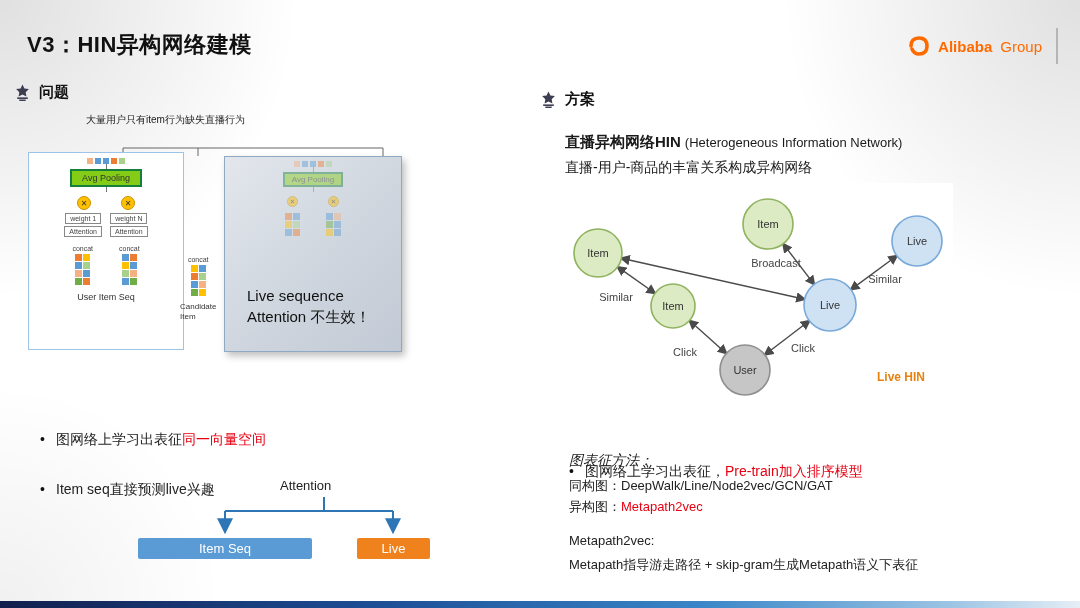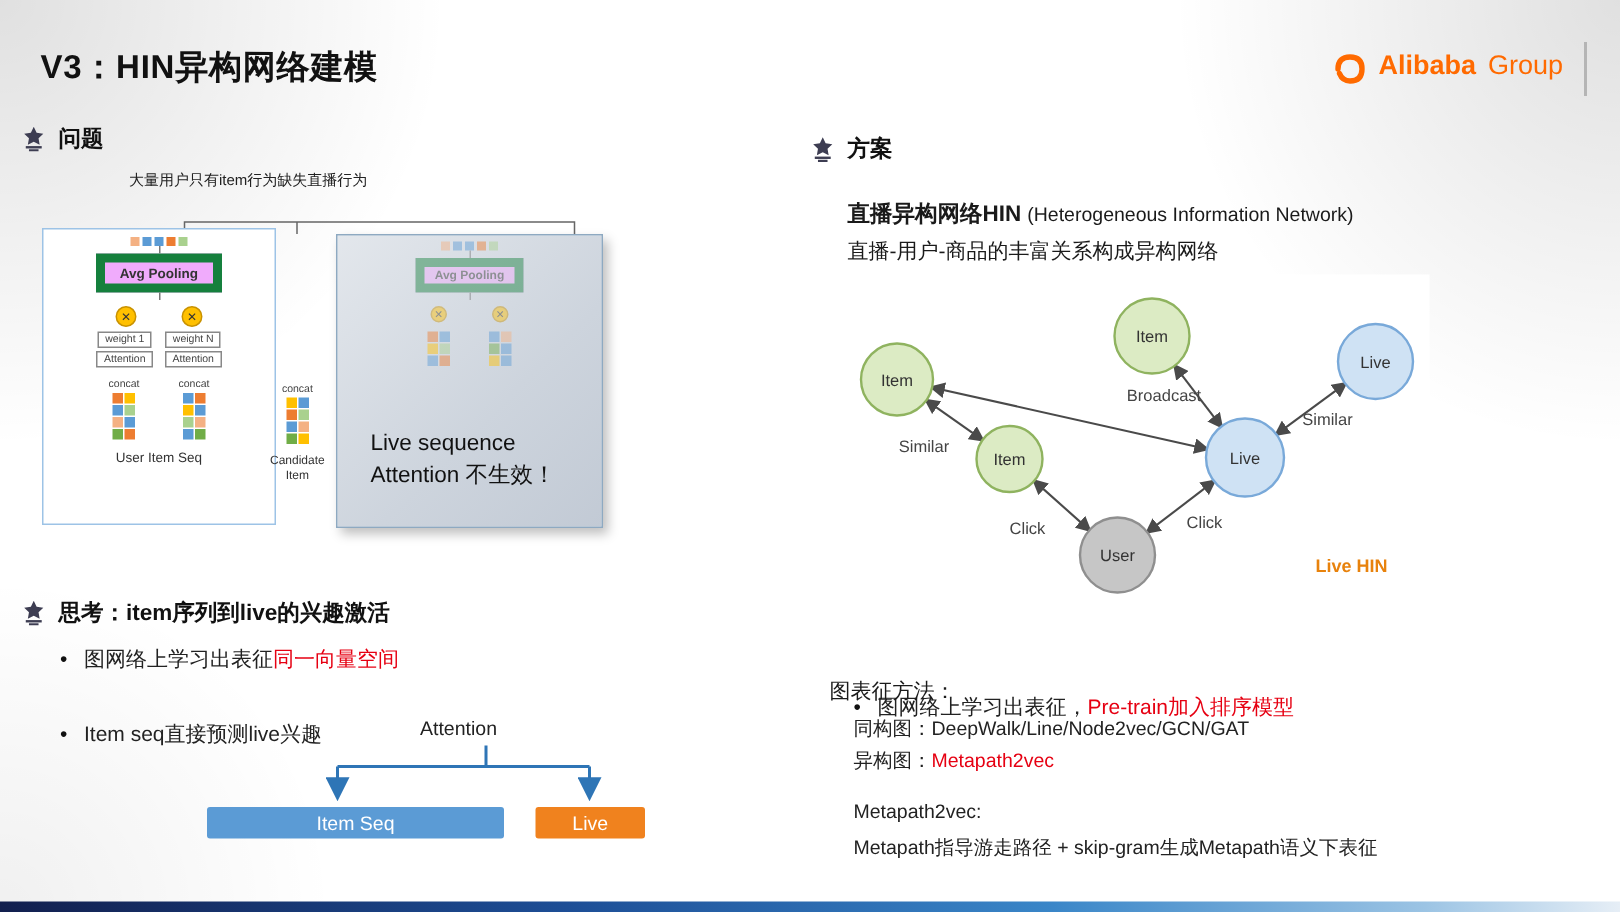--- a/index.html
+++ b/index.html
@@ -11,21 +11,21 @@
       radial-gradient(circle at 0% 0%, rgba(0,0,0,.12), transparent 24%),
       radial-gradient(circle at 100% 0%, rgba(0,0,0,.12), transparent 24%),
       radial-gradient(circle at 0% 100%, rgba(0,0,0,.06), transparent 18%),
       #ffffff;
   }
   .abs { position:absolute; }
 
   
   .title { left:27px; top:30px; font-size:22px; font-weight:bold; color:#111; letter-spacing:.5px; }
   .logos { top:28px; right:22px; display:flex; align-items:center; gap:14px; }
-  .ali { display:flex; gap:6px; color:#ff6a00; font-size:18px; }
+  .ali { display:flex; align-items:center; gap:6px; color:#ff6a00; font-size:15px; }
   .ali .name { font-weight:bold; }
   .ali .grp { font-weight:400; margin-left:2px; }
   .logo-sep { width:2px; height:36px; background:#b5b5b5; }
   .datafun { display:flex; align-items:center; gap:6px; font-size:21px; font-style:italic; font-weight:bold; color:#164a9a; }
   .df-icon { position:relative; width:22px; height:22px; }
   .df-icon i { position:absolute; display:block; }
   .df1 { left:0; top:7px; width:7px; height:7px; background:#2aa7df; transform:rotate(12deg); }
   .df2 { left:9px; top:0; width:6px; height:6px; background:#f7941d; transform:rotate(-10deg); }
   .df3 { left:12px; top:11px; width:5px; height:5px; background:#3cb54a; }
   .df4 { left:18px; top:5px; width:4px; height:4px; background:#7ec8e8; }
@@ -47,69 +47,69 @@
     position:absolute; left:0; top:8px; width:156px; height:198px;
     border:1px solid #9dc3e6; background:#fff;
     display:flex; flex-direction:column; align-items:center; padding-top:5px;
   }
   .sq-row { display:flex; gap:2px; }
   .sq { width:6px; height:6px; }
   .c-or { background:#ed7d31; } .c-lor { background:#f4b183; }
   .c-bl { background:#5b9bd5; } .c-gr { background:#70ad47; }
   .c-lgr { background:#a9d18e; } .c-yl { background:#ffc000; }
   .vline { width:1px; height:5px; background:#777; }
-  .avg-box { border:6px solid #15803d; font-size:9px; padding:2px 10px; color:#333; background:#f0abfc;font-weight:bold; }
+  .avg-box { border:2px solid #15803d; font-size:9px; padding:2px 10px; color:#333; background:#84cc16; }
   .x-row { display:flex; gap:30px; margin-top:4px; }
   .xc { width:14px; height:14px; border-radius:50%; background:#ffc000; border:1px solid #c99200;
         display:flex; align-items:center; justify-content:center; font-size:8px; color:#333; }
   .xc::before { content:"✕"; }
   .w-row { display:flex; gap:8px; margin-top:3px; }
   .wcol { display:flex; flex-direction:column; align-items:center; gap:2px; }
   .wbox { border:1px solid #888; font-size:7px; padding:1px 4px; color:#444; background:#fff; white-space:nowrap; }
   .concat-row { display:flex; gap:26px; margin-top:8px; }
   .ccol { display:flex; flex-direction:column; align-items:center; gap:2px; }
   .clabel { font-size:7px; color:#444; }
   .cgrid { display:grid; grid-template-columns:7px 7px; gap:1px; }
   .cgrid i { width:7px; height:7px; display:block; }
   .panel-caption { font-size:9px; color:#333; margin-top:7px; }
 
   .candidate { position:absolute; left:152px; top:112px; display:flex; flex-direction:column; align-items:center; gap:2px; }
-  .cand-cap { font-size:8px; color:#333; text-align:center; line-height:10px; margin-top:4px; }
+  .cand-cap { font-size:8px; color:#333; line-height:10px; margin-top:4px; }
 
   .panel-right {
     position:absolute; left:196px; top:12px; width:178px; height:196px;
     border:1px solid #8ea9c1; background:linear-gradient(135deg,#e3e7ec 0%,#cdd4dd 60%,#c2cad5 100%);
     box-shadow:3px 4px 7px rgba(0,0,0,.25);
   }
   .faded { position:absolute; left:0; top:4px; width:100%; display:flex; flex-direction:column; align-items:center; opacity:.45; }
   .mini .avg-box { font-size:8px; padding:1px 7px; }
   .mini .xc { width:11px; height:11px; font-size:7px; }
   .note { position:absolute; left:22px; top:128px; font-size:15px; color:#111; line-height:21px; }
 
   .arch-top { position:absolute; left:0; top:0; }
 
   
   .act { left:130px; top:478px; width:310px; height:86px; }
   .act-label { position:absolute; left:150px; top:0; font-size:13px; color:#222; }
   .act-svg { position:absolute; left:0; top:17px; }
   .act-box { position:absolute; height:21px; border-radius:2px; color:#fff; font-size:13px;
              display:flex; align-items:center; justify-content:center; top:60px; }
-  .act-blue { left:8px; width:198px; background:#5b9bd5; }
+  .act-blue { left:8px; width:174px; background:#5b9bd5; }
   .act-orange { left:227px; width:73px; background:#f0821e; }
 
   
   .hin-title { left:565px; top:133px; font-size:15px; }
   .hin-title .b { font-weight:bold; }
   .hin-title .p { font-size:13px; font-weight:normal; margin-left:4px; }
   .subtitle { left:565px; top:159px; font-size:14px; }
   .graph { left:563px; top:183px; width:390px; height:222px; background:#fff; }
   .graph text { font-family:"Liberation Sans", sans-serif; }
 
   .sol-bullet { left:569px; top:416px; }
-  .methods-title { left:553px; top:452px; font-size:14px; }
+  .methods-title { left:569px; top:452px; font-size:14px;font-style:italic; }
   .m-line { left:569px; font-size:13px; color:#222; }
 
   
   .bottom-bar { left:0; bottom:0; width:100%; height:7px;
     background:linear-gradient(90deg,#121f4e 0%,#1d4e96 35%,#3a86c8 65%,#9cc4e4 88%,#e6eef6 100%); }
 </style>
 </head>
 <body>
 
 <div class="slide">
@@ -252,28 +252,20 @@
           </span>
         </div>
       </div>
       <div class="note">
         <div>Live sequence</div>
         <div>Attention 不生效！</div>
       </div>
     </div>
   </div>
 
-  <div class="abs sec" style="left:14px; top:399px;">
-    <svg width="17" height="17" viewBox="0 0 16 16">
-      <polygon points="8,0.5 9.8,4.2 14,4.8 11,7.7 11.7,11.8 8,9.9 4.3,11.8 5,7.7 2,4.8 6.2,4.2" fill="#3d3d52"></polygon>
-      <rect x="3" y="12.6" width="10" height="1.5" fill="#3d3d52"></rect>
-      <rect x="5" y="14.6" width="6" height="1.4" fill="#3d3d52"></rect>
-    </svg>
-    <span>思考：item序列到live的兴趣激活</span>
-  </div>
   <div class="abs bullet" style="left:40px; top:428px;">
     <span>图网络上学习出表征</span><span class="red">同一向量空间</span>
   </div>
   <div class="abs bullet" style="left:40px; top:456px;">Item seq直接预测live兴趣</div>
 
   <div class="abs act">
     <div class="act-label">Attention</div>
     <svg class="act-svg" width="310" height="42">
       <defs>
         <marker id="barr" viewBox="0 0 10 10" refX="8" refY="5" markerWidth="8" markerHeight="8" orient="auto">

